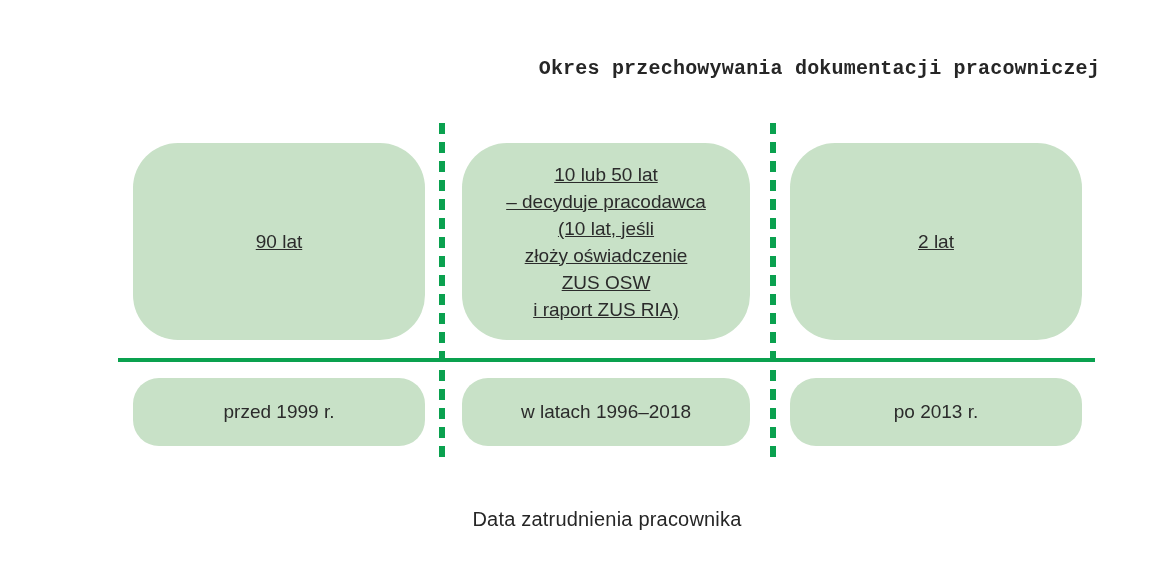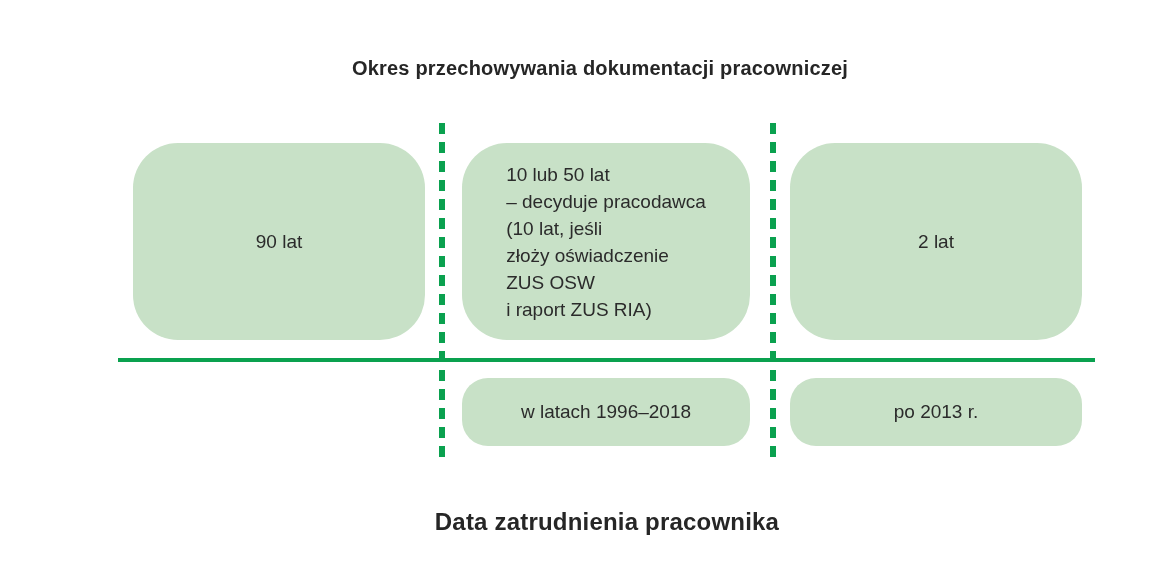--- a/index.html
+++ b/index.html
@@ -11,36 +11,38 @@
   html,body{margin:0;padding:0;background:#ffffff;}
   body{font-family:"Liberation Sans","DejaVu Sans",sans-serif;color:var(--ink);}
   .canvas{
     position:relative;
     width:1175px;height:587px;
     background:var(--bg);
     overflow:hidden;
   }
   .chart-title{
     position:absolute;left:100px;top:57px;width:1000px;
-    text-align:center;
+    text-align:right;
     font-size:20px;font-weight:bold;color:#262626;
     letter-spacing:.2px;
+    font-family:Liberation Mono, monospace;
   }
   .axis-title{
     position:absolute;left:107px;top:508px;width:1000px;
     text-align:center;
-    font-size:24px;font-weight:bold;color:#262626;
+    font-size:20px;font-weight:normal;color:#262626;
     letter-spacing:.2px;
   }
   .big-box{
     position:absolute;top:143px;height:197px;
     background:var(--fill);
     border-radius:45px;
     display:flex;align-items:center;justify-content:center;
-    text-align:left;
+    text-align:center;
+    text-decoration:underline;
   }
   .small-box{
     position:absolute;top:378px;height:68px;
     background:var(--fill);
     border-radius:26px;
     display:flex;align-items:center;justify-content:center;
     text-align:center;
   }
   .box-1{left:133px;width:292px;}
   .box-2{left:462px;width:288px;}
@@ -88,20 +90,23 @@
 
   <div class="big-box box-3">
     <div class="period-text">2 lat</div>
   </div>
 
   <div class="axis-line"></div>
 
   <div class="divider divider-1"></div>
   <div class="divider divider-2"></div>
 
+  <div class="small-box box-1">
+    <div class="employment-text">przed 1999 r.</div>
+  </div>
 
   <div class="small-box box-2">
     <div class="employment-text">w latach 1996–2018</div>
   </div>
 
   <div class="small-box box-3">
     <div class="employment-text">po 2013 r.</div>
   </div>
 
   <div class="axis-title">Data zatrudnienia pracownika</div>

